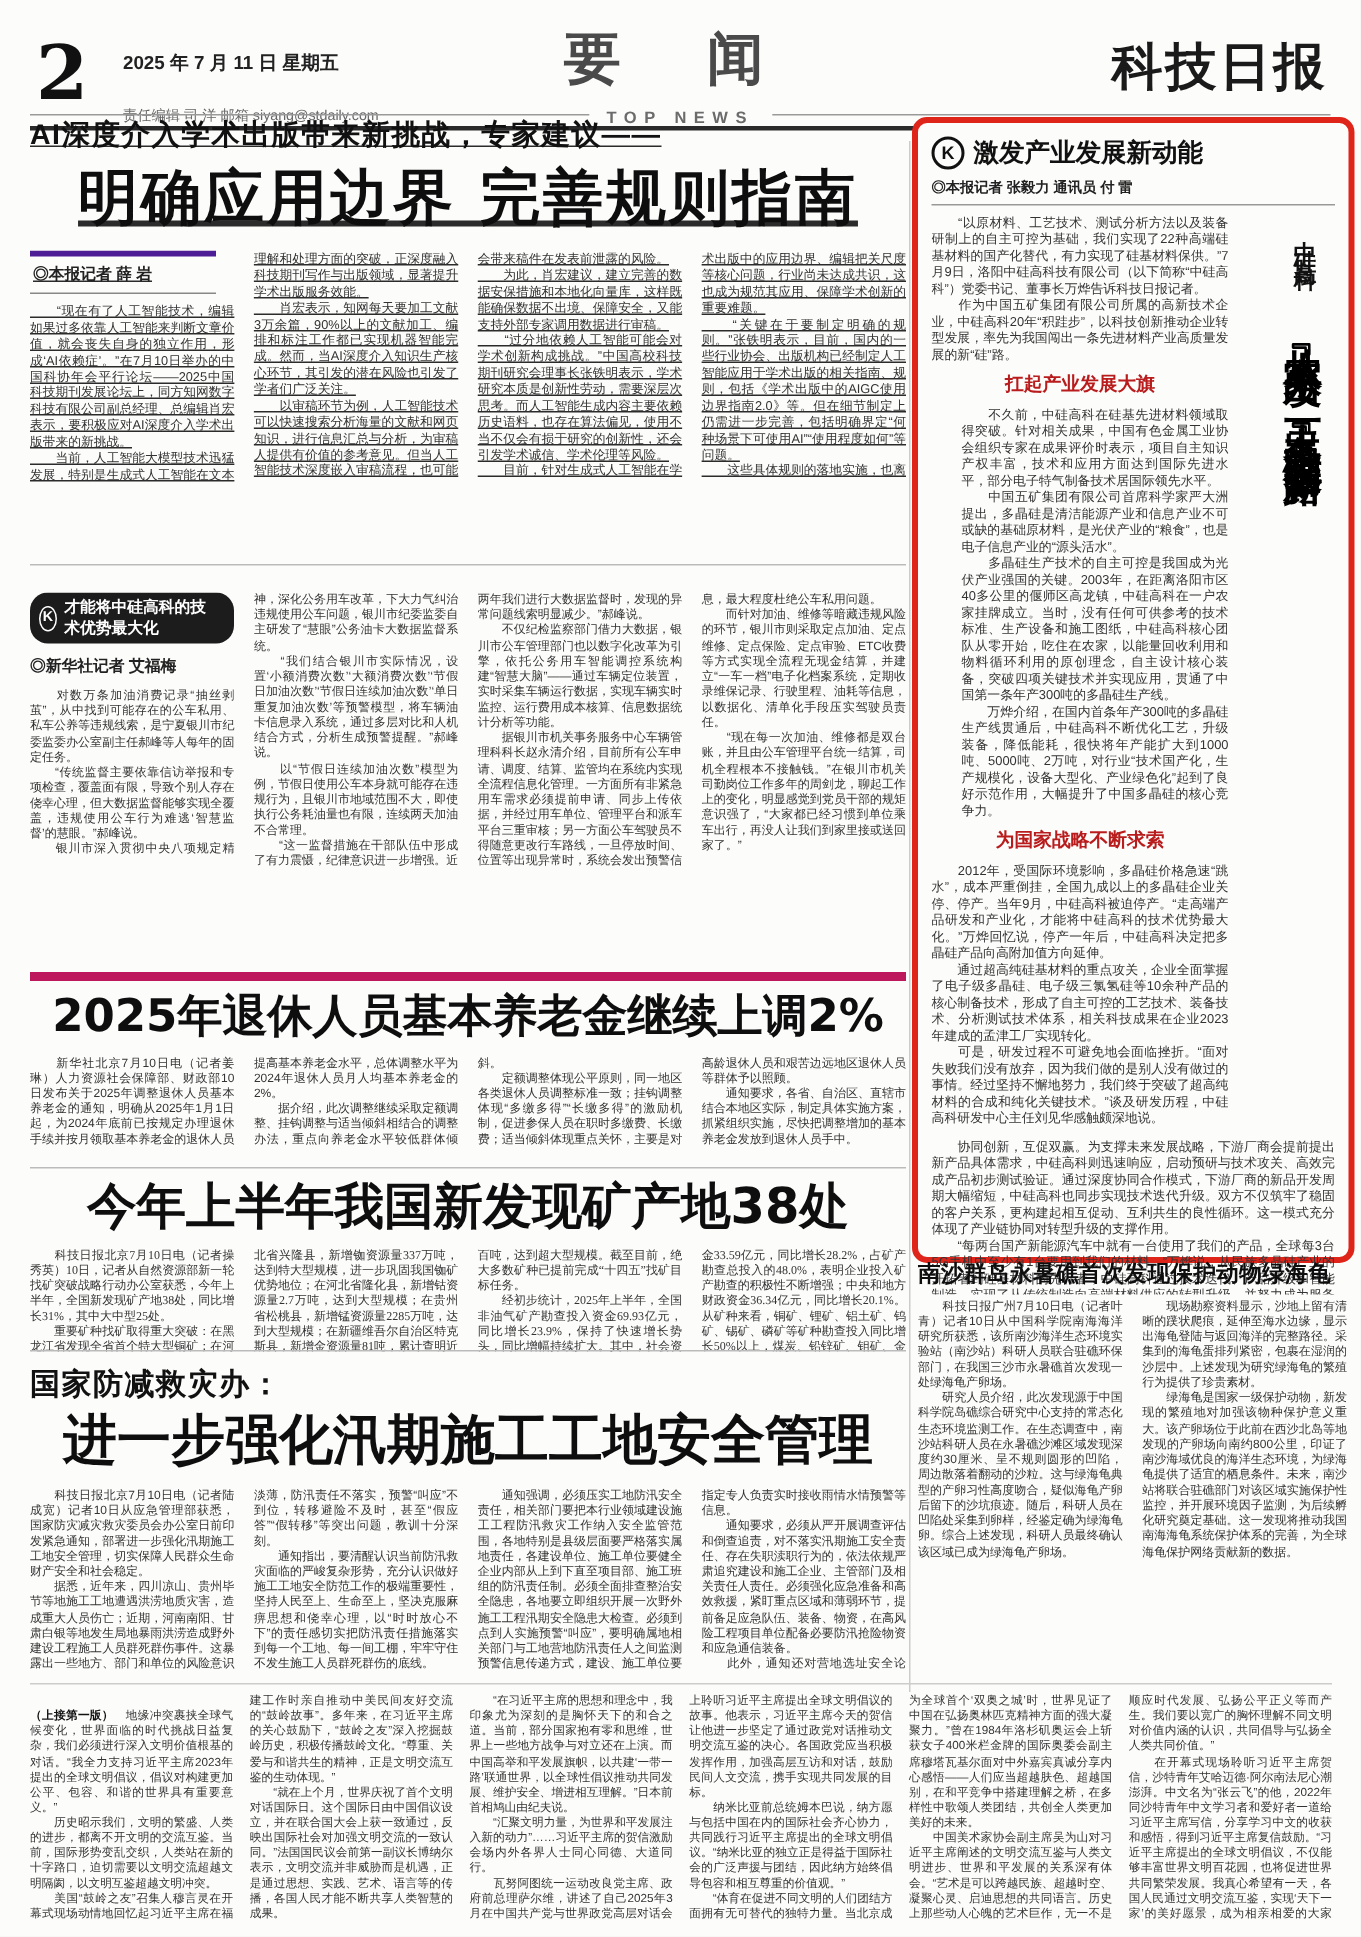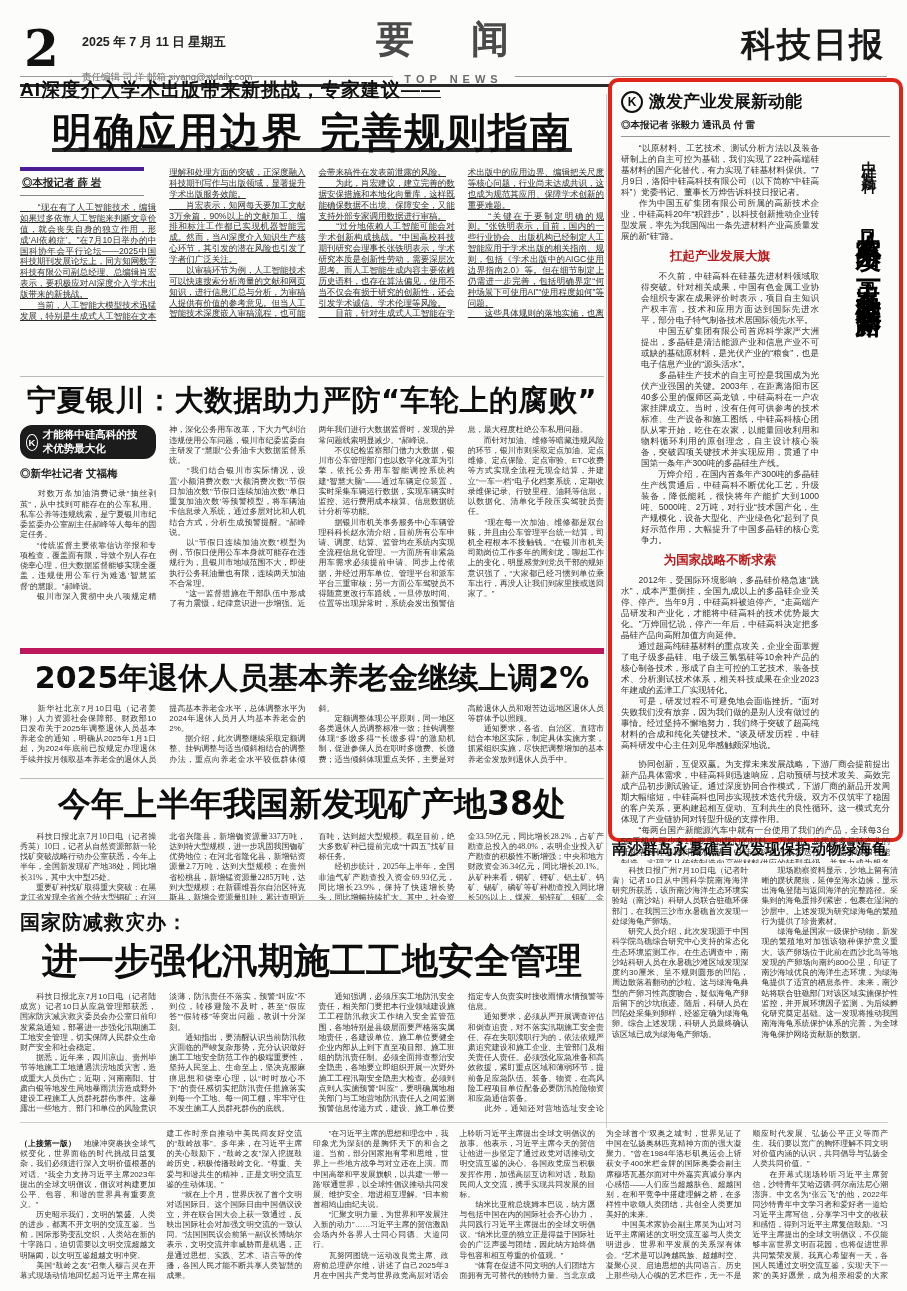--- a/index.html
+++ b/index.html
@@ -80,21 +80,20 @@
 　　“过分地依赖人工智能可能会对学术创新构成挑战。”中国高校科技期刊研究会理事长张铁明表示，学术研究本质是创新性劳动，需要深层次思考。而人工智能生成内容主要依赖历史语料，也存在算法偏见，使用不当不仅会有损于研究的创新性，还会引发学术诚信、学术伦理等风险。
 　　目前，针对生成式人工智能在学术出版中的应用边界、编辑把关尺度等核心问题，行业尚未达成共识，这也成为规范其应用、保障学术创新的重要难题。
 　　“关键在于要制定明确的规则。”张铁明表示，目前，国内的一些行业协会、出版机构已经制定人工智能应用于学术出版的相关指南、规则，包括《学术出版中的AIGC使用边界指南2.0》等。但在细节制定上仍需进一步完善，包括明确界定“何种场景下可使用AI”“使用程度如何”等问题。
 　　这些具体规则的落地实施，也离不开有效的技术监管手段作支撑。
 　　作为国内的学术资源平台之一，中国知网近年来在学术成果检测方面进行了积极探索。目前，知网已构建覆盖大量中英文献及引文数据的学术大数据体系，并研发出一款生成式人工智能检测工具，供学校和科研机构使用。
 　　“我们旨在为学校、机构提供了一个客观的检测工具。”肖宏表示，至于具体的重复率、相似比阈值设定是否合适，还需要各单位根据自身学术标准和具体情况来确定。</div>
     </div>
   </div>
 
   <div class="abs" style="left:20px;top:376px;width:584px;border-top:1px solid #bbb;padding-top:8px;">
-    <div class="h-big" style="font-size:29px;letter-spacing:0.5px;">宁夏银川：大数据助力严防“车轮上的腐败”</div>
     <div class="cols4 clip" style="margin-top:10px;height:220px;">
       <div class="badge-dark">
         <span class="kcircle" style="color:#fff;">K</span>
         <span>才能将中硅高科的技术优势最大化</span>
       </div>
       <div class="byline noline" style="margin:6px 0;">◎新华社记者  艾福梅</div>
       <div class="body" style="font-size:8px;">　　对数万条加油消费记录“抽丝剥茧”，从中找到可能存在的公车私用、私车公养等违规线索，是宁夏银川市纪委监委办公室副主任郝峰等人每年的固定任务。
 　　“传统监督主要依靠信访举报和专项检查，覆盖面有限，导致个别人存在侥幸心理，但大数据监督能够实现全覆盖，违规使用公车行为难逃‘智慧监督’的慧眼。”郝峰说。
 　　银川市深入贯彻中央八项规定精神，深化公务用车改革，下大力气纠治违规使用公车问题，银川市纪委监委自主研发了“慧眼”公务油卡大数据监督系统。
 　　“我们结合银川市实际情况，设置‘小额消费次数’‘大额消费次数’‘节假日加油次数’‘节假日连续加油次数’‘单日重复加油次数’等预警模型，将车辆油卡信息录入系统，通过多层对比和人机结合方式，分析生成预警提醒。”郝峰说。

